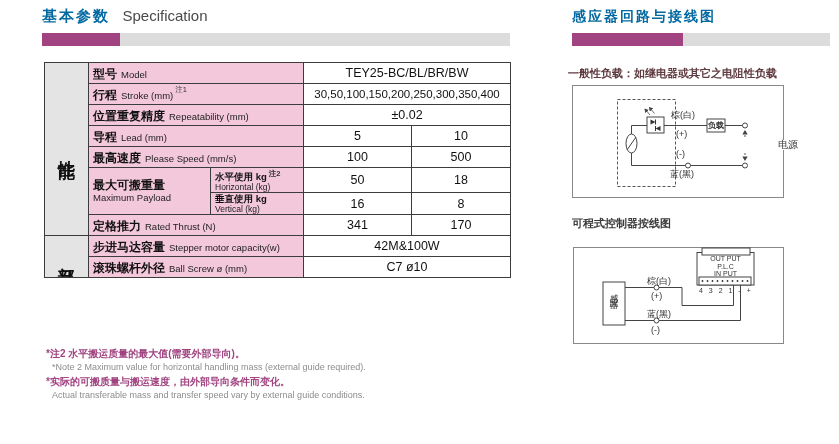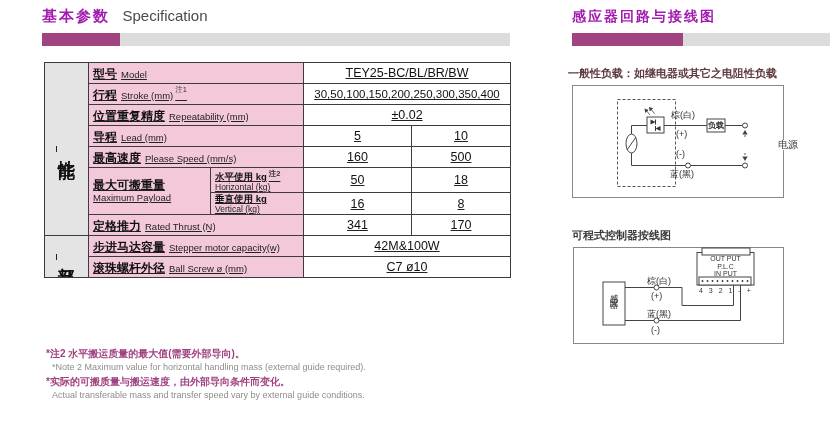--- a/index.html
+++ b/index.html
@@ -3,31 +3,31 @@
 <meta charset="utf-8">
 <style>
   html,body{margin:0;padding:0;}
   body{
     width:839px;height:444px;position:relative;background:#ffffff;
     font-family:"Liberation Sans", sans-serif;color:#222;overflow:hidden;
   }
   .abs{position:absolute;}
 
   
-  .sec-title-zh{font-size:15px;font-weight:bold;color:#a21caf;letter-spacing:2px;}
+  .sec-title-zh{font-size:15px;font-weight:bold;color:#0369a1;letter-spacing:2px;}
   .sec-title-en{font-size:15px;color:#4a4a4a;}
   .bar-purple{background:#a04380;height:13px;}
   .bar-gray{background:#dcdcdc;height:13px;}
 
   
   #spec-table{
     position:absolute;left:44px;top:62px;border-collapse:collapse;table-layout:fixed;
   }
   #spec-table td{border:1px solid #3c3c3c;padding:0 4px;overflow:hidden;}
-  #spec-table tr{height:21px;text-decoration:underline;}
+  #spec-table tr{height:21px;}
   .gcell{background:#e4e4e4;text-align:center;vertical-align:middle;}
   .vtext{
     writing-mode:vertical-rl;text-orientation:upright;
     margin:0 auto;font-weight:bold;font-size:17px;letter-spacing:3px;color:#111;line-height:1;
   }
   .lcell{background:#f3c8da;text-align:left;}
   .scell{background:#f3c8da;text-align:left;padding:0 3px;}
   .vcell{background:#ffffff;text-align:center;font-size:12.5px;color:#111;}
   .zh{font-weight:bold;font-size:12px;color:#111;}
   .en{font-size:9.5px;color:#222;margin-left:4px;}
@@ -101,21 +101,21 @@
     <td class="lcell" colspan="2">
       <span class="zh">导程</span><span class="en">Lead (mm)</span>
     </td>
     <td class="vcell">5</td>
     <td class="vcell">10</td>
   </tr>
   <tr>
     <td class="lcell" colspan="2">
       <span class="zh">最高速度</span><span class="en">Please Speed (mm/s)</span>
     </td>
-    <td class="vcell">160</td>
+    <td class="vcell">100</td>
     <td class="vcell">500</td>
   </tr>
   <tr>
     <td class="lcell two-line" rowspan="2">
       <span class="zh">最大可搬重量</span>
           <span class="en">Maximum Payload</span>
     </td>
     <td class="scell">
       <span class="sub-zh"><span>水平使用 kg</span><span class="note-sup">注2</span></span>
       <span class="sub-en">Horizontal (kg)</span>
@@ -209,21 +209,21 @@
     <line x1="173" y1="68" x2="173" y2="75" stroke="#444" stroke-width="0.9" stroke-dasharray="2,2" marker-end="url(#ah)"></line>
   </svg>
   <div class="dlabel" style="left:99px;top:25px;">棕(白)</div>
   <div class="dlabel" style="left:104px;top:44px;">(+)</div>
   <div class="dlabel-sm" style="left:135px;top:36px;width:18px;">负载</div>
   <div class="dlabel bg-white" style="left:163px;top:55px;font-size:10px;margin-left:42px;">电源</div>
   <div class="dlabel" style="left:104px;top:64px;">(-)</div>
   <div class="dlabel" style="left:98px;top:84px;">蓝(黑)</div>
 </div>
 
-<div class="abs caption-dark" style="left:572px;top:228px;">可程式控制器按线图</div>
+<div class="abs caption-dark" style="left:572px;top:216px;">可程式控制器按线图</div>
 
 <div class="diag" style="left:573px;top:247px;width:211px;height:97px;">
   <svg width="211" height="97" viewBox="0 0 211 97">
 
     <rect x="0.5" y="0.5" width="210" height="96" fill="none" stroke="#888" stroke-width="1"></rect>
 
     <path d="M52,40.5 L109,40.5 L109,58.5 L160.5,58.5 L160.5,38" fill="none" stroke="#444" stroke-width="1"></path>
     <path d="M52,73.5 L167.5,73.5 L167.5,38" fill="none" stroke="#444" stroke-width="1"></path>
 
     <rect x="30" y="35" width="22" height="43" fill="#fff" stroke="#444" stroke-width="1"></rect>

